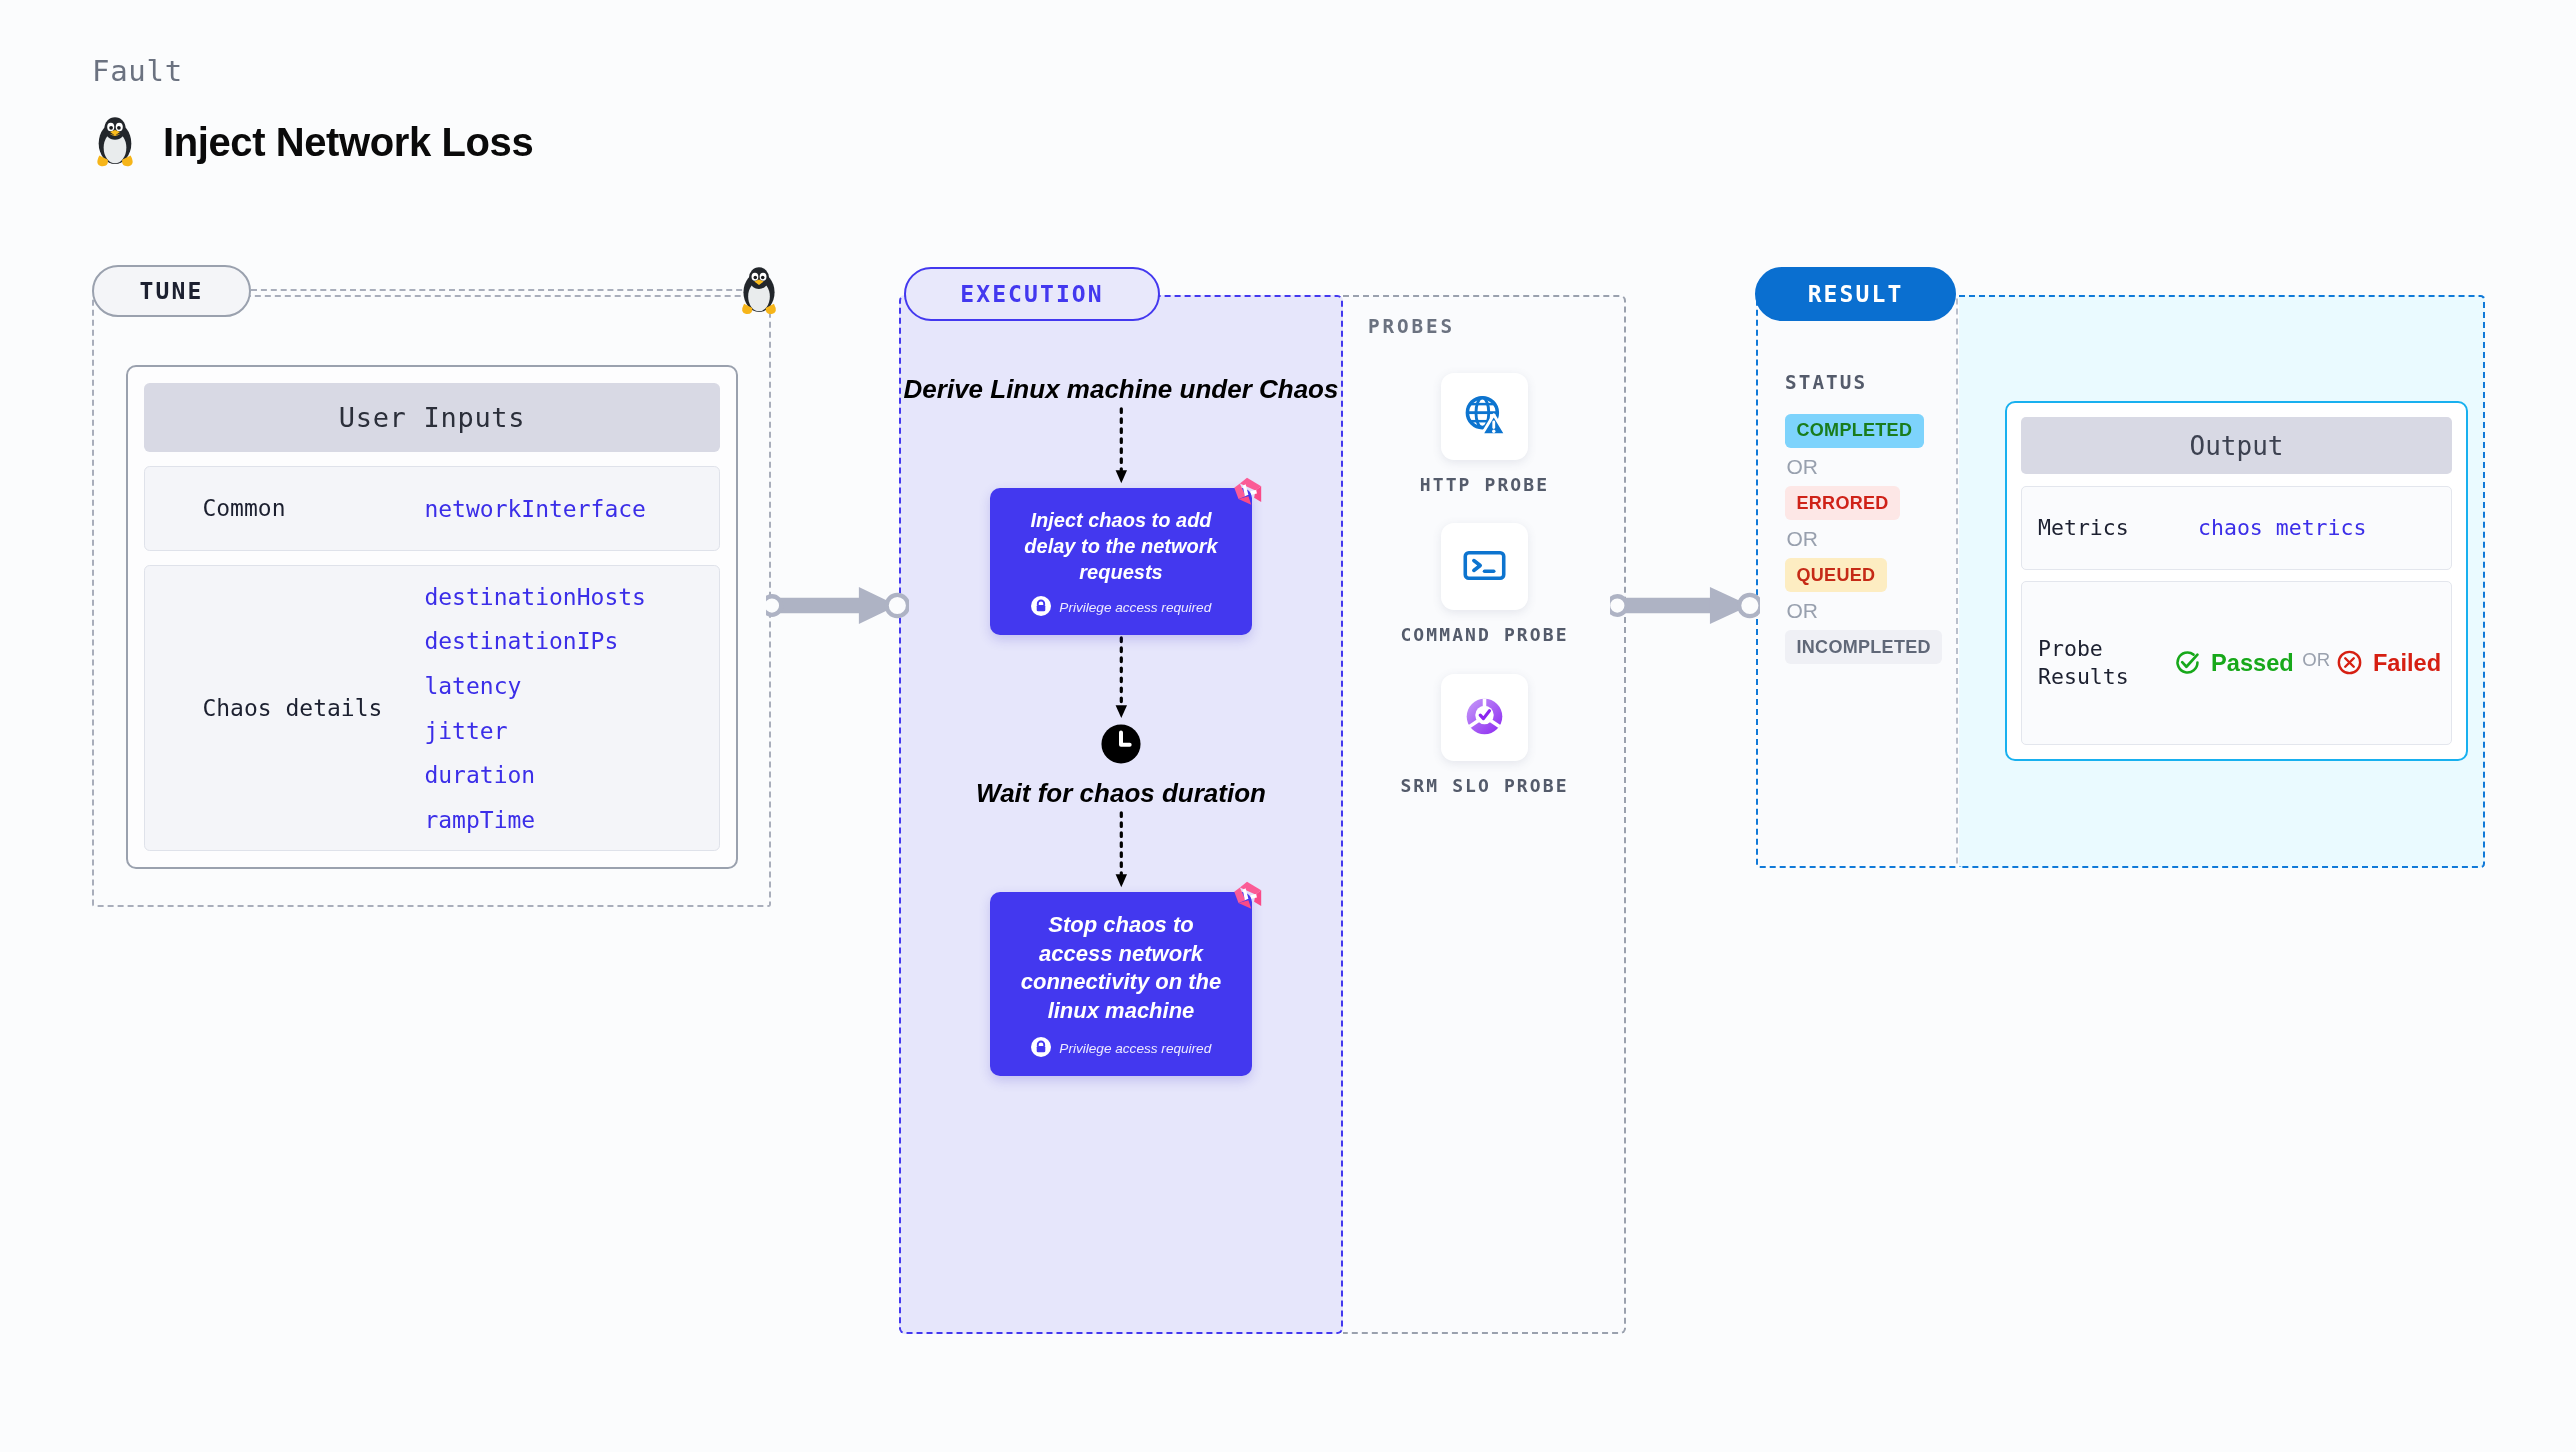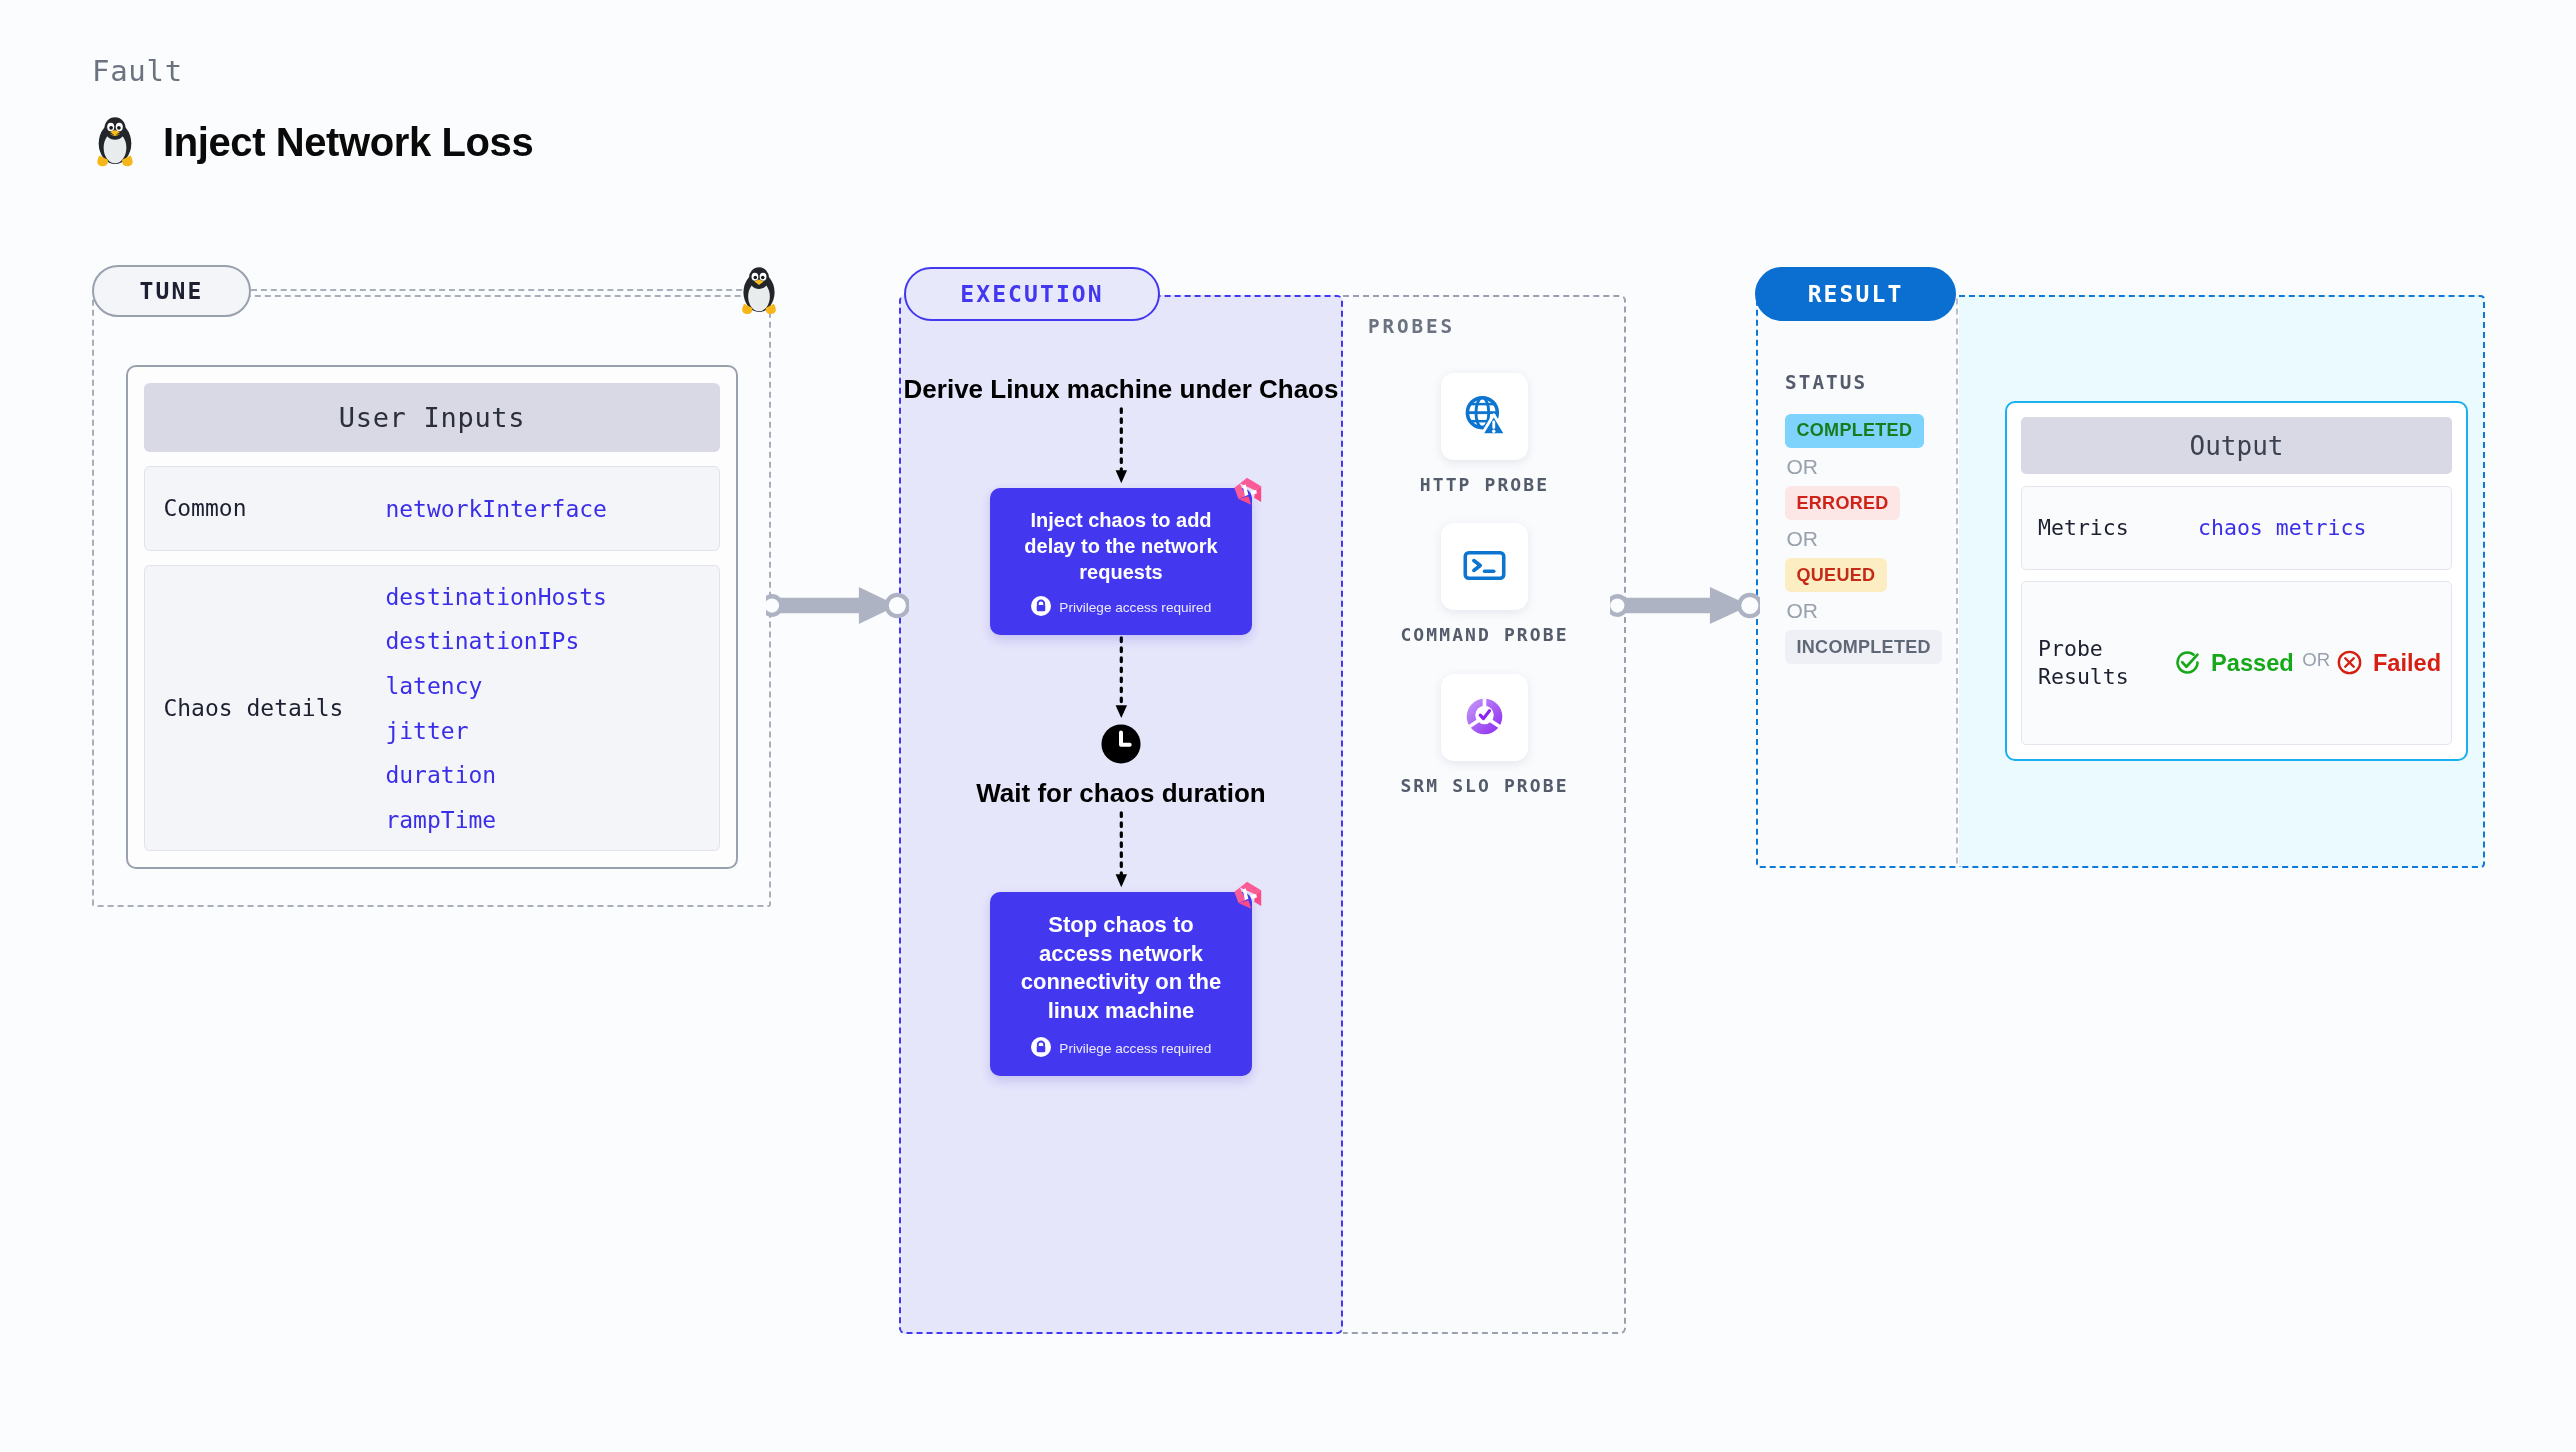--- a/index.html
+++ b/index.html
@@ -88,34 +88,34 @@
     font-family: "DejaVu Sans Mono", monospace; font-size: 27px; color: #2b2f3a; letter-spacing: 0.7px;
   }
   .tune-sec {
     background: #f4f5f9; border: 1.4px solid #dfe2ea; border-radius: 5.7px;
     display: flex; align-items: center; padding: 13px 18.6px;
   }
   .tune-sec-common { height: 85px; }
   .tune-sec-chaos { flex: 1; }
   .tune-lbl {
     width: 222px; flex: 0 0 222px;
-    font-family: "DejaVu Sans Mono", monospace; font-size: 23px; color: #1c2030; line-height: 1.25;
+    font-family: "DejaVu Sans Mono", monospace; font-size: 23px; color: #1c2030; line-height: 1.25; margin-left: 39px;
   }
   .tune-vals { display: flex; flex-direction: column; gap: 18.6px; }
   .tune-val {
     font-family: "DejaVu Sans Mono", monospace; font-size: 23px; color: #3b2ee8;
   }
 
   
   .connector { position: absolute; z-index: 8; }
 
   
   .exec-flow {
     position: absolute; left: 899px; top: 373px; width: 444px;
-    display: flex; flex-direction: column; align-items: center;
+    display: flex; flex-direction: column; align-items: center; font-style: italic;
   }
   .exec-title {
     font-size: 26px; font-weight: 700; color: #000; text-align: center; line-height: 1.28;
   }
   .dot-arrow { display:block; }
   .node {
     position: relative;
     background: #4338ef; border-radius: 10px;
     width: 262px; padding: 18.6px 18.6px 15.8px;
     box-shadow: 0 4.3px 11.5px rgba(60,50,200,0.20);

